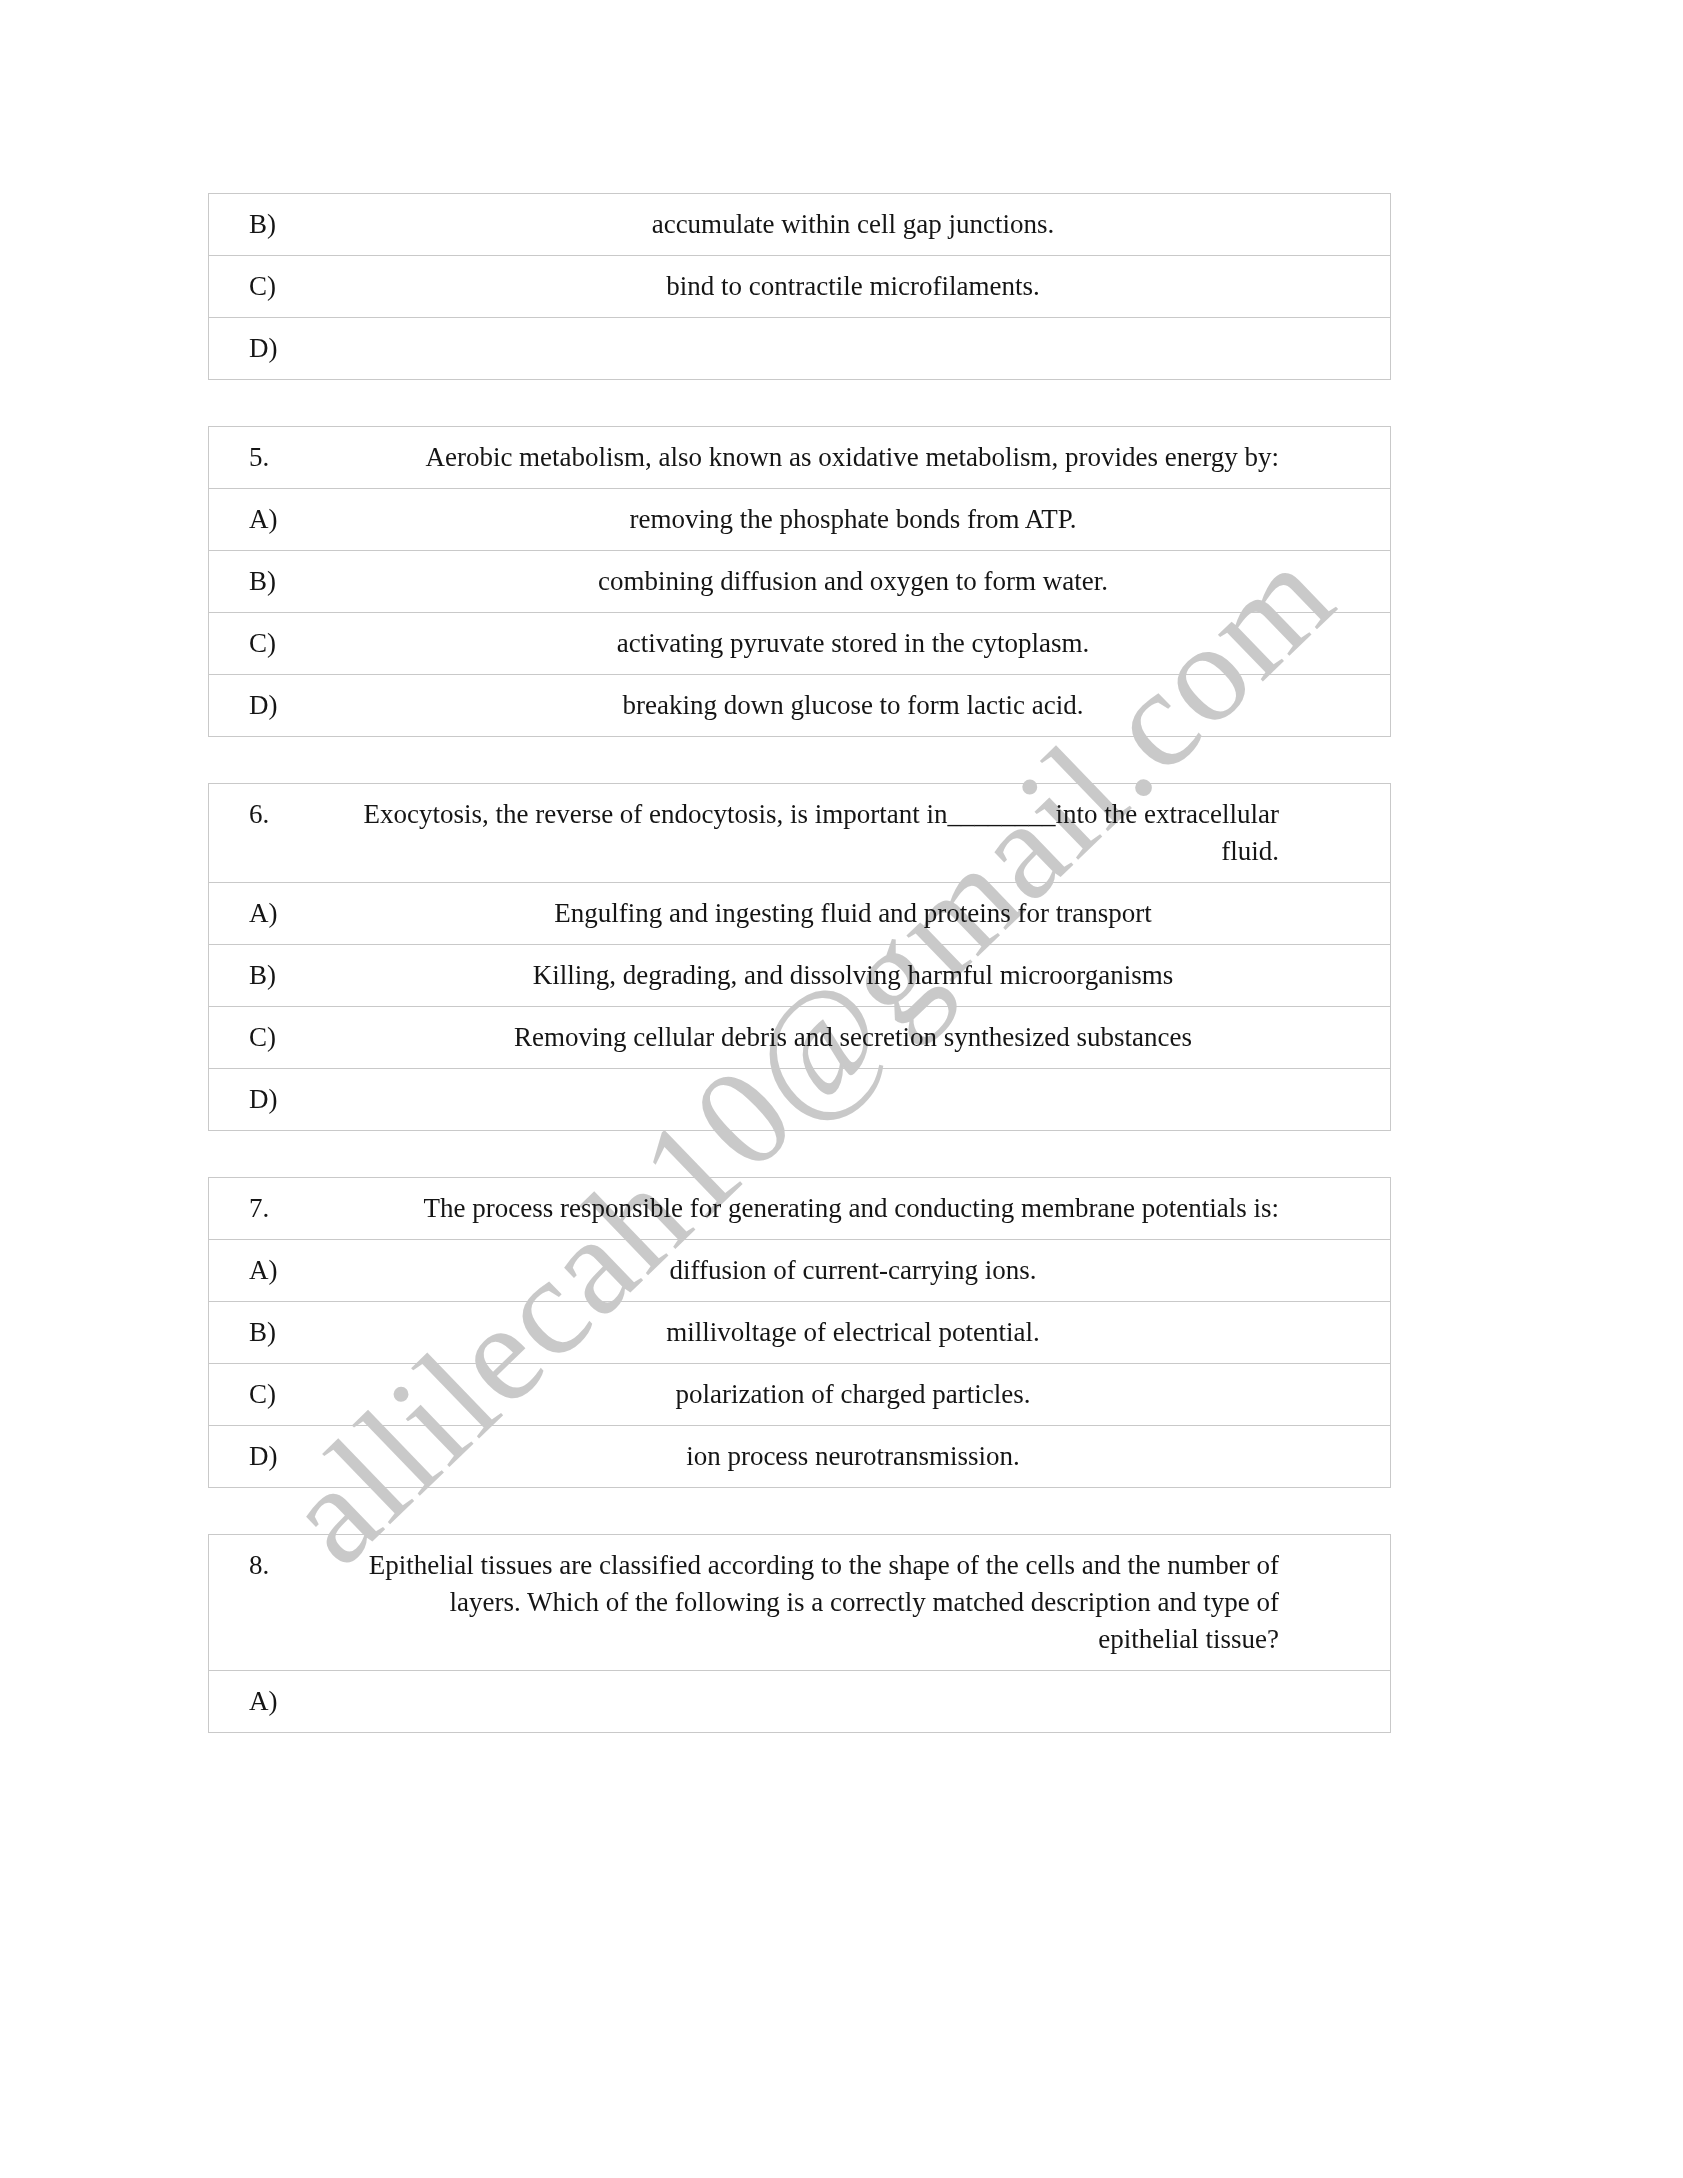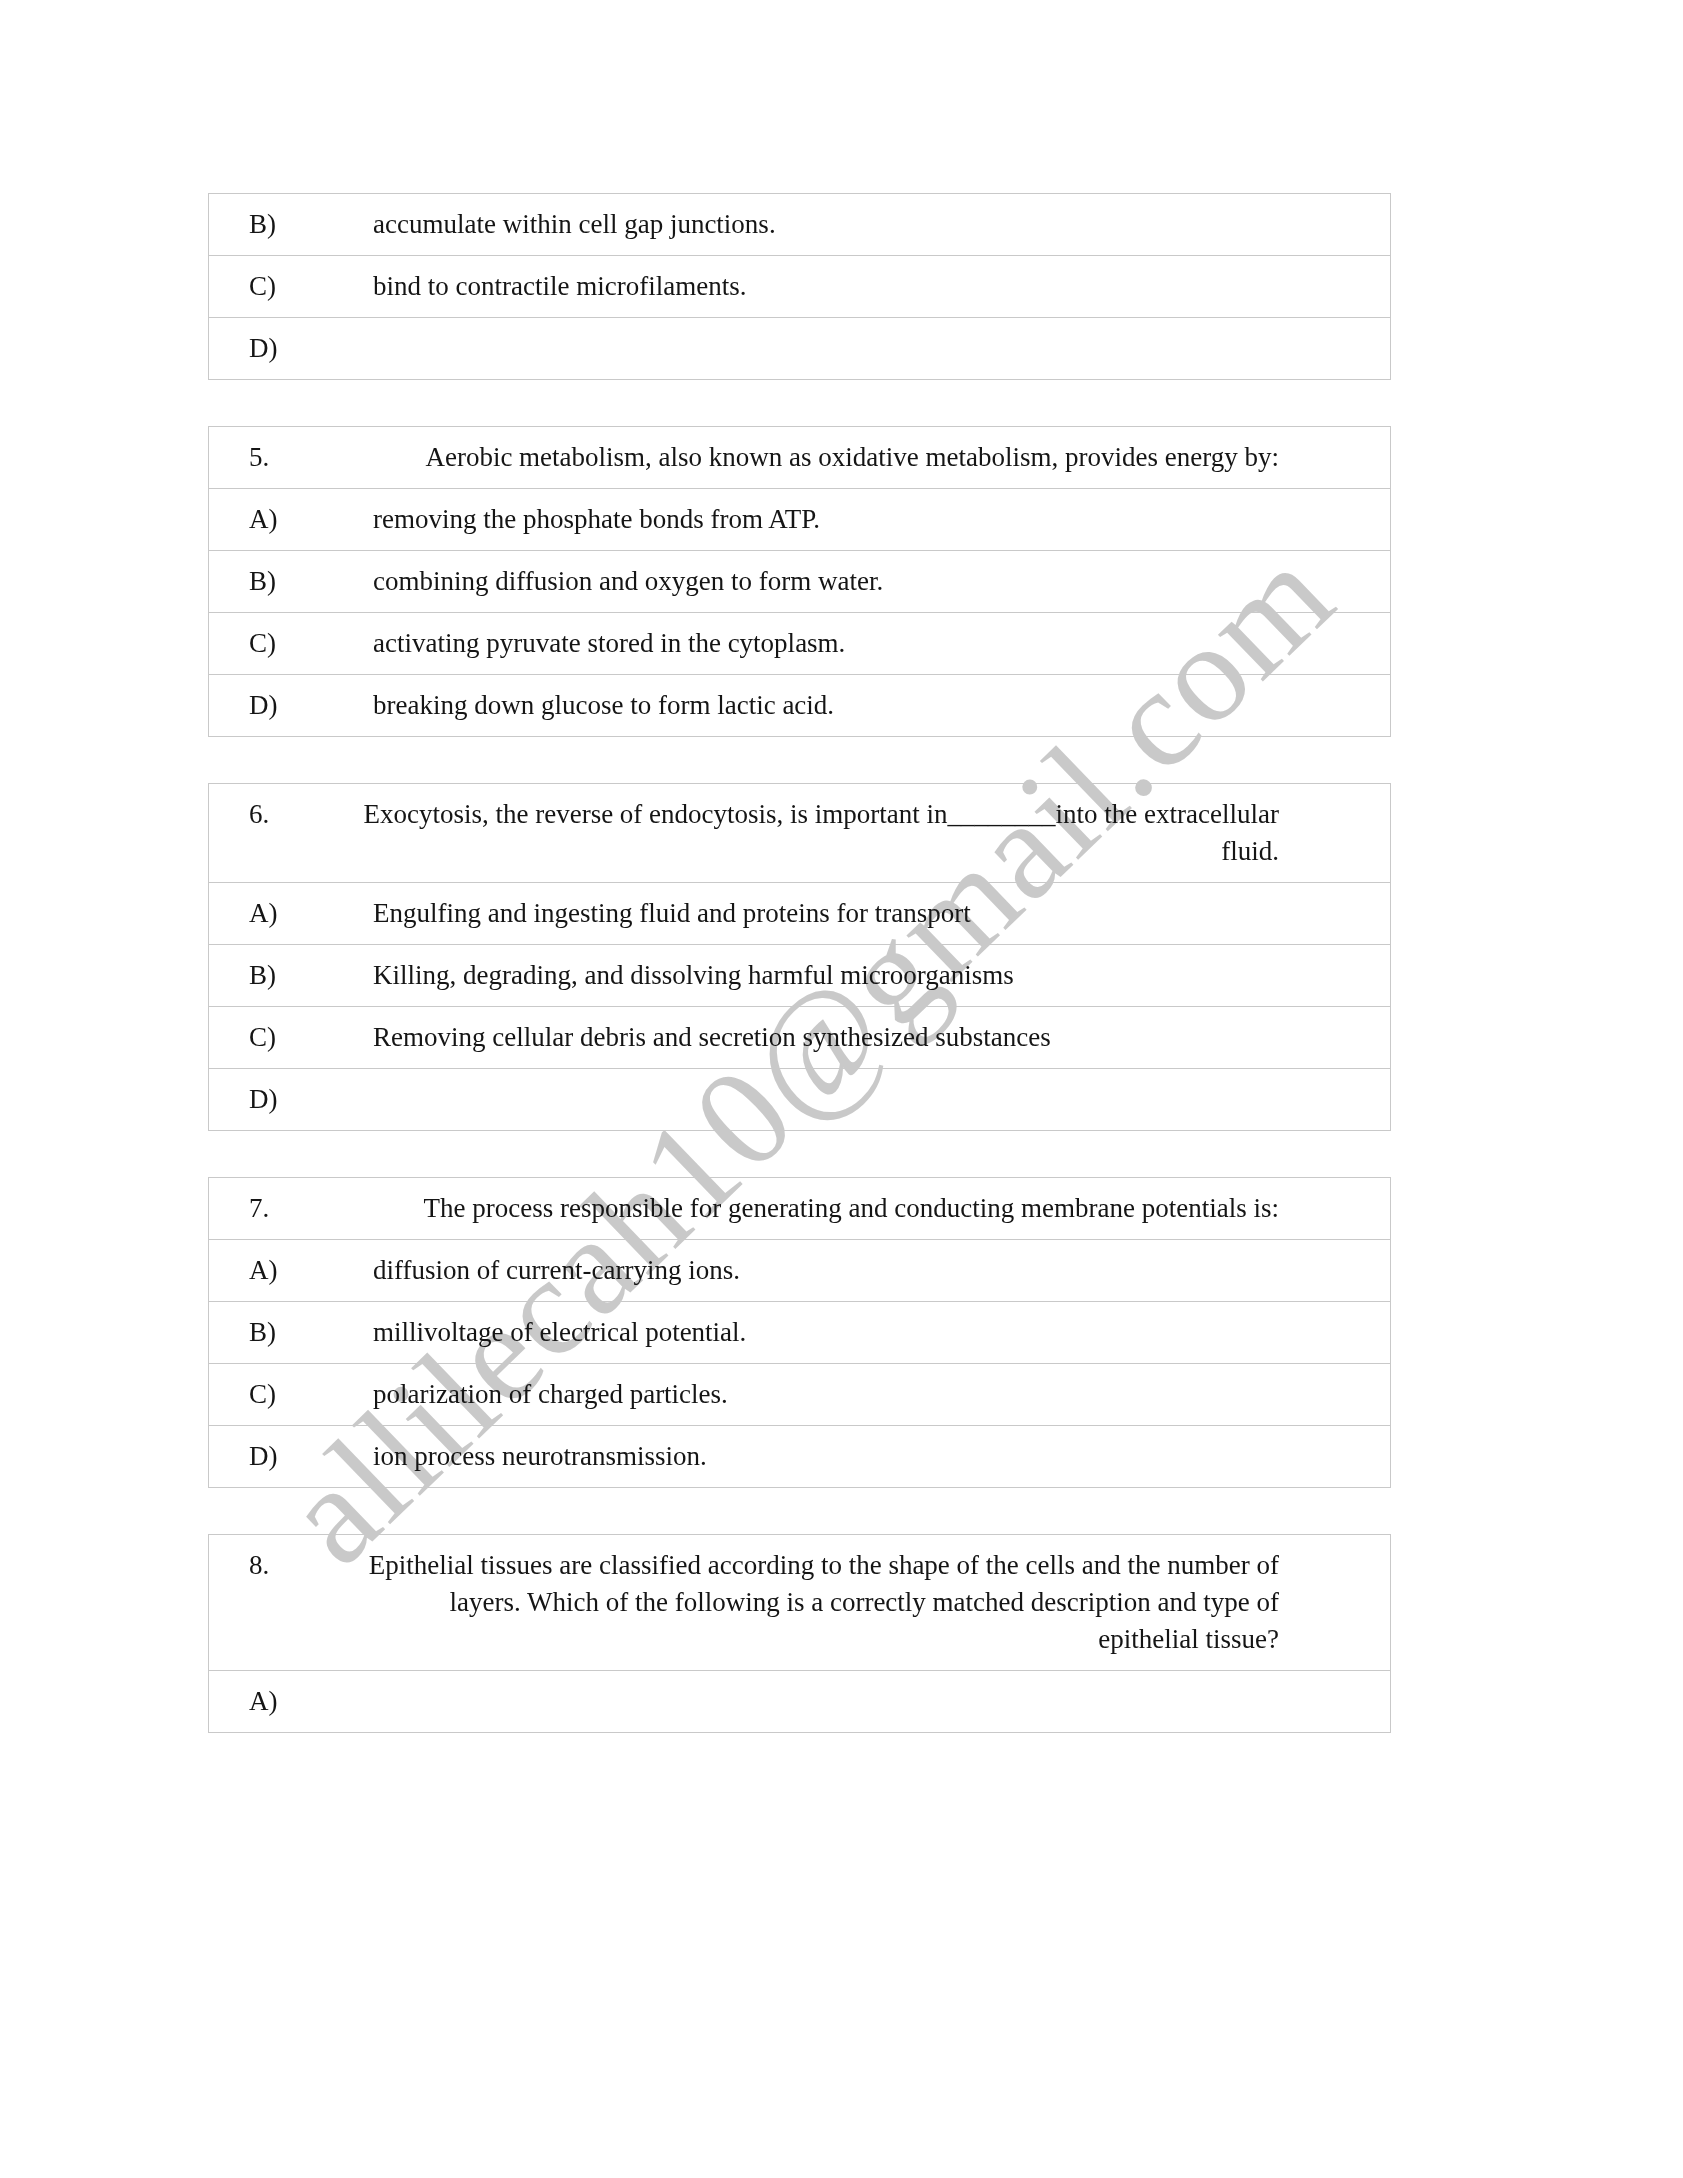--- a/index.html
+++ b/index.html
@@ -63,20 +63,21 @@
     max-width: 936px;
     text-align: right;
   }
   .opt-label {
     flex: 0 0 124px;
     width: 124px;
   }
   .opt-text {
     flex: 1 1 auto;
     max-width: 960px;
+    text-align: center;
   }
 </style>
 </head>
 <body>
 
 <div class="page">
 
   <div class="watermark">allilecah10@gmail.com</div>
 
   <div class="content">

